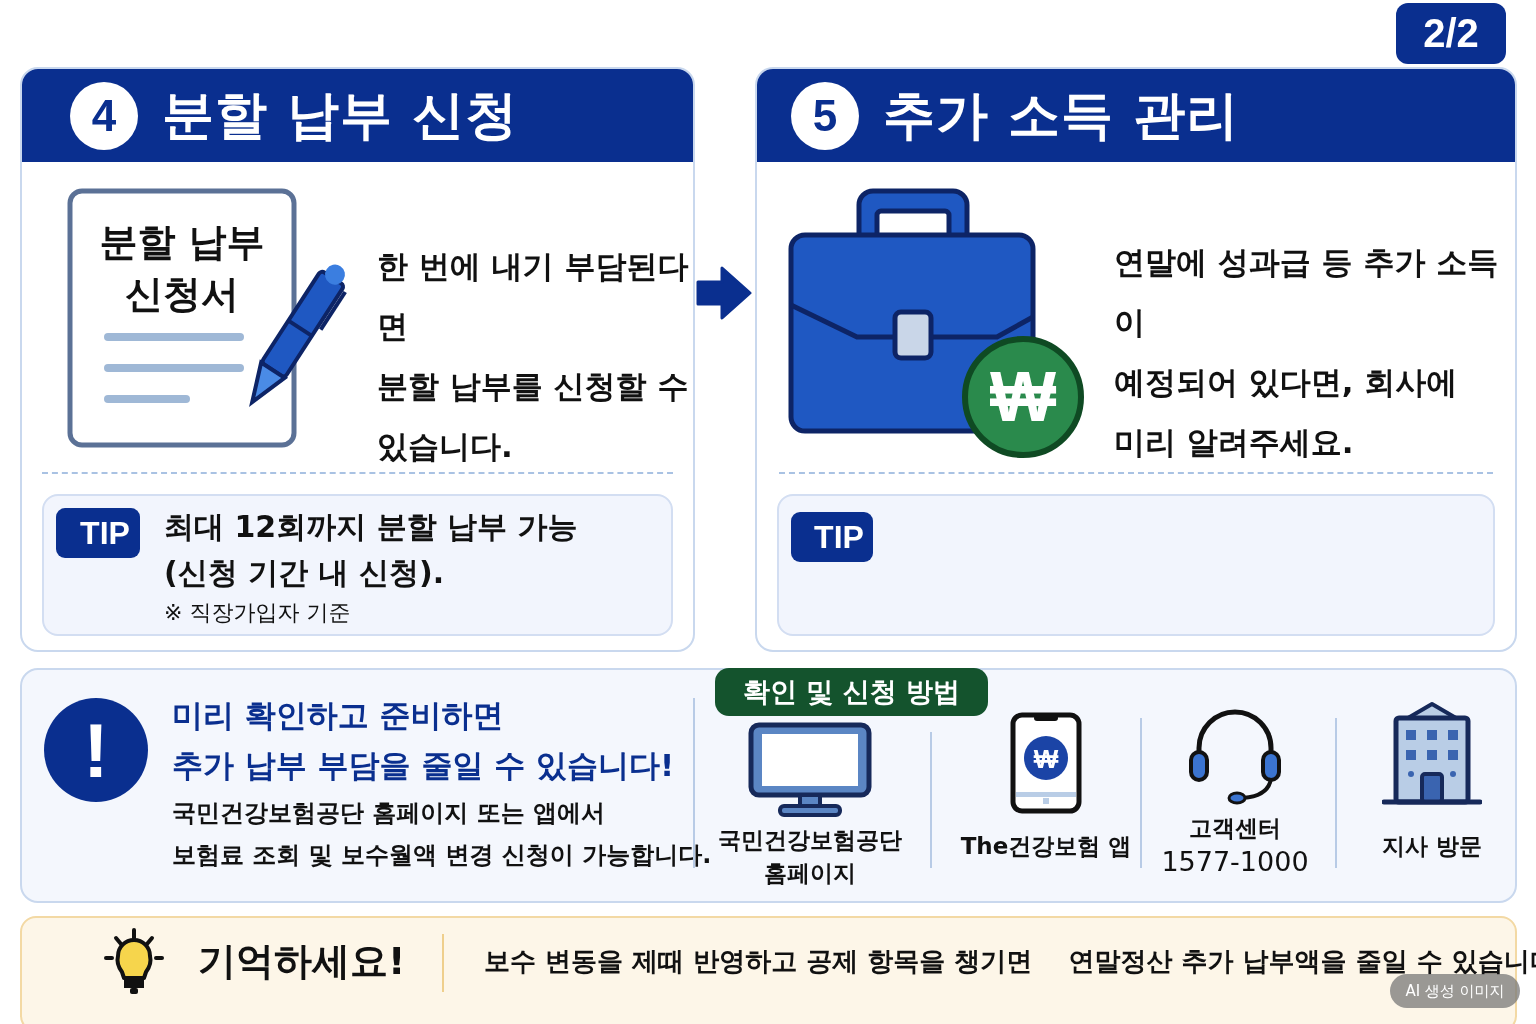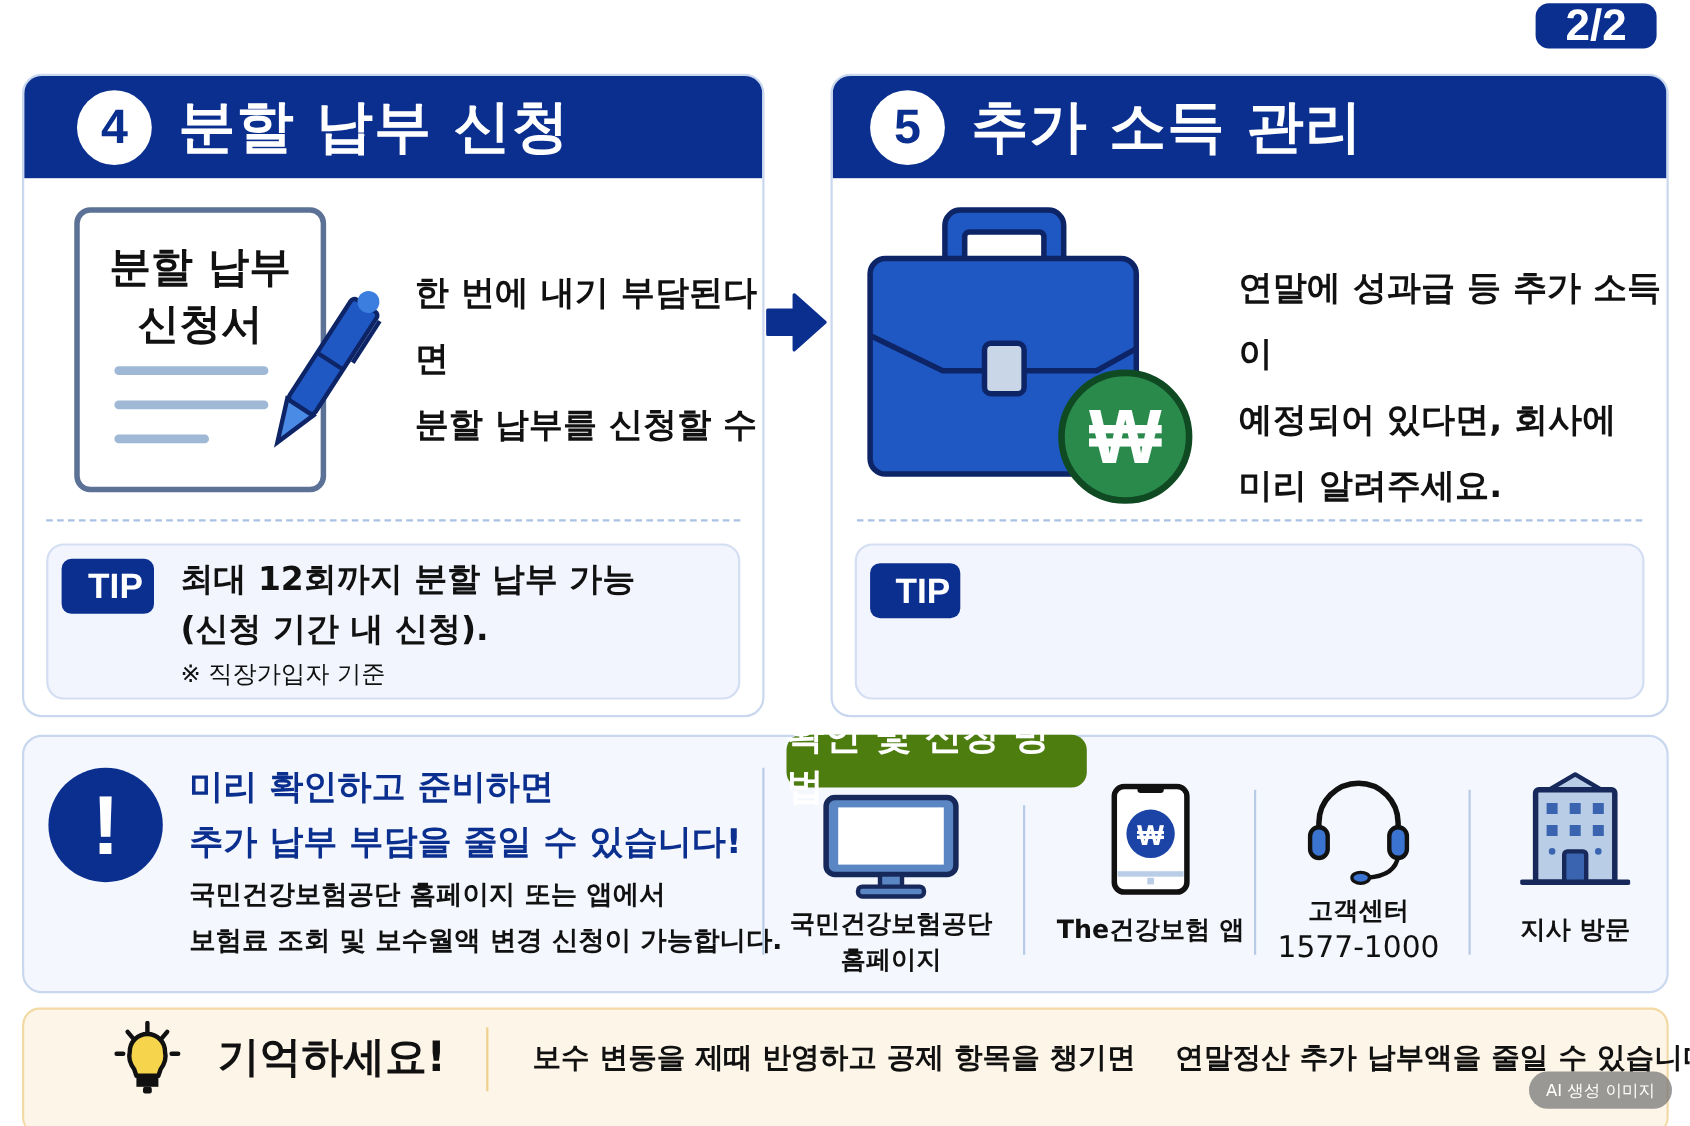--- a/index.html
+++ b/index.html
@@ -1,20 +1,20 @@
 <!DOCTYPE html>
 <html><head>
 <meta charset="utf-8">
 <style>
   * { box-sizing: border-box; margin: 0; padding: 0; }
   html, body { width: 1536px; height: 1024px; background: #ffffff; overflow: hidden; }
   body { font-family: "DejaVu Sans", "Liberation Sans", sans-serif; color: #111; position: relative; }
 
   .page-badge {
-    position: absolute; left: 1396px; top: 3px; width: 110px; height: 41px;
+    position: absolute; left: 1396px; top: 3px; width: 110px; height: 61px;
     background: #0a2f8f; border-radius: 12px; color: #fff;
     font-size: 40px; font-weight: bold; display: flex; align-items: center; justify-content: center;
     font-family: "Liberation Sans", sans-serif;
   }
 
   .panel {
     position: absolute; top: 67px; height: 585px; border: 2px solid #c9d8ee;
     border-radius: 18px; background: #fff; overflow: hidden;
   }
   .panel.left { left: 20px; width: 675px; }
@@ -25,21 +25,21 @@
   .num-circle {
     width: 68px; height: 68px; border-radius: 50%; background: #fff; color: #0a2f8f;
     font-size: 44px; font-weight: bold; display: flex; align-items: center; justify-content: center;
     font-family: "Liberation Sans", sans-serif;
   }
   .panel-title { color: #fff; font-size: 52px; font-weight: bold; margin-left: 24px; letter-spacing: 1px; }
 
   .panel-body { position: relative; height: 310px; }
   .desc { position: absolute; font-size: 31px; font-weight: bold; line-height: 60px; color: #111; }
   .left .desc { left: 355px; top: 74px; }
-  .right .desc { left: 357px; top: 70px; margin-left: 12px; }
+  .right .desc { left: 357px; top: 70px; }
 
   .dashed { position: absolute; left: 20px; right: 20px; top: 403px; border-top: 2px dashed #a9c2e3; }
   .panel.right .dashed { left: 22px; right: 22px; }
 
   .tip-box {
     position: absolute; top: 425px; height: 142px; background: #f2f5fd; border: 2px solid #d3def2; border-radius: 16px;
   }
   .left .tip-box { left: 20px; right: 20px; }
   .right .tip-box { left: 20px; right: 20px; }
   .tip-tag {
@@ -63,22 +63,22 @@
     position: absolute; left: 22px; top: 28px; width: 104px; height: 104px; border-radius: 50%; background: #0a2f8f;
     display: flex; align-items: center; justify-content: center; color: #fff; font-size: 76px; font-weight: bold;
     font-family: "Liberation Sans", sans-serif;
   }
   .info-head { position: absolute; left: 150px; top: 20px; color: #0a2f8f; font-size: 31px; font-weight: bold; line-height: 50px; }
   .info-sub { position: absolute; left: 150px; top: 122px; font-size: 24px; line-height: 42px; color: #111; font-weight: bold; }
 
   .v-div { position: absolute; width: 2px; background: #b8cbe6; }
 
   .methods-tag {
-    position: absolute; left: 693px; top: -2px; width: 273px; height: 48px; background: #4d7c0f; border-radius: 14px;
-    color: #fff; font-size: 34px; font-weight: bold; display: flex; align-items: center; justify-content: center;
+    position: absolute; left: 693px; top: -2px; width: 273px; height: 48px; background: #14532d; border-radius: 14px;
+    color: #fff; font-size: 27px; font-weight: bold; display: flex; align-items: center; justify-content: center;
   }
   .method { position: absolute; text-align: center; font-size: 23px; font-weight: bold; line-height: 33px; color: #111; }
   .method svg { display: block; margin: 0 auto; }
 
   .remember {
     position: absolute; left: 20px; top: 916px; width: 1497px; height: 116px;
     background: #fdf6e8; border: 2px solid #f3d9a4; border-radius: 16px;
   }
   .remember-title { position: absolute; left: 176px; top: 18px; font-size: 38px; font-weight: bold; }
   .remember-div { position: absolute; left: 420px; top: 16px; width: 2px; height: 58px; background: #efcf8c; }
@@ -111,20 +111,21 @@
         <rect x="-14" y="-130" width="28" height="110" rx="4" fill="#1f58c2" stroke="#0d2466" stroke-width="4"></rect>
         <line x1="-14" y1="-70" x2="14" y2="-70" stroke="#0d2466" stroke-width="4"></line>
         <polygon points="-14,-20 14,-20 0,18" fill="#4a8be6" stroke="#0d2466" stroke-width="4"></polygon>
         <circle cx="0" cy="-134" r="10" fill="#3b7ee0"></circle>
         <line x1="18" y1="-125" x2="18" y2="-80" stroke="#0d2466" stroke-width="4"></line>
       </g>
     </svg>
     <div class="desc">
       <div>한 번에 내기 부담된다면</div>
       <div>분할 납부를 신청할 수</div>
+      <div>있습니다.</div>
     </div>
   </div>
   <div class="dashed"></div>
   <div class="tip-box">
     <div class="tip-tag">TIP</div>
     <div class="tip-text">
       <div>최대 12회까지 분할 납부 가능</div>
       <div>(신청 기간 내 신청).</div>
     </div>
     <div class="tip-note">※ 직장가입자 기준</div>

